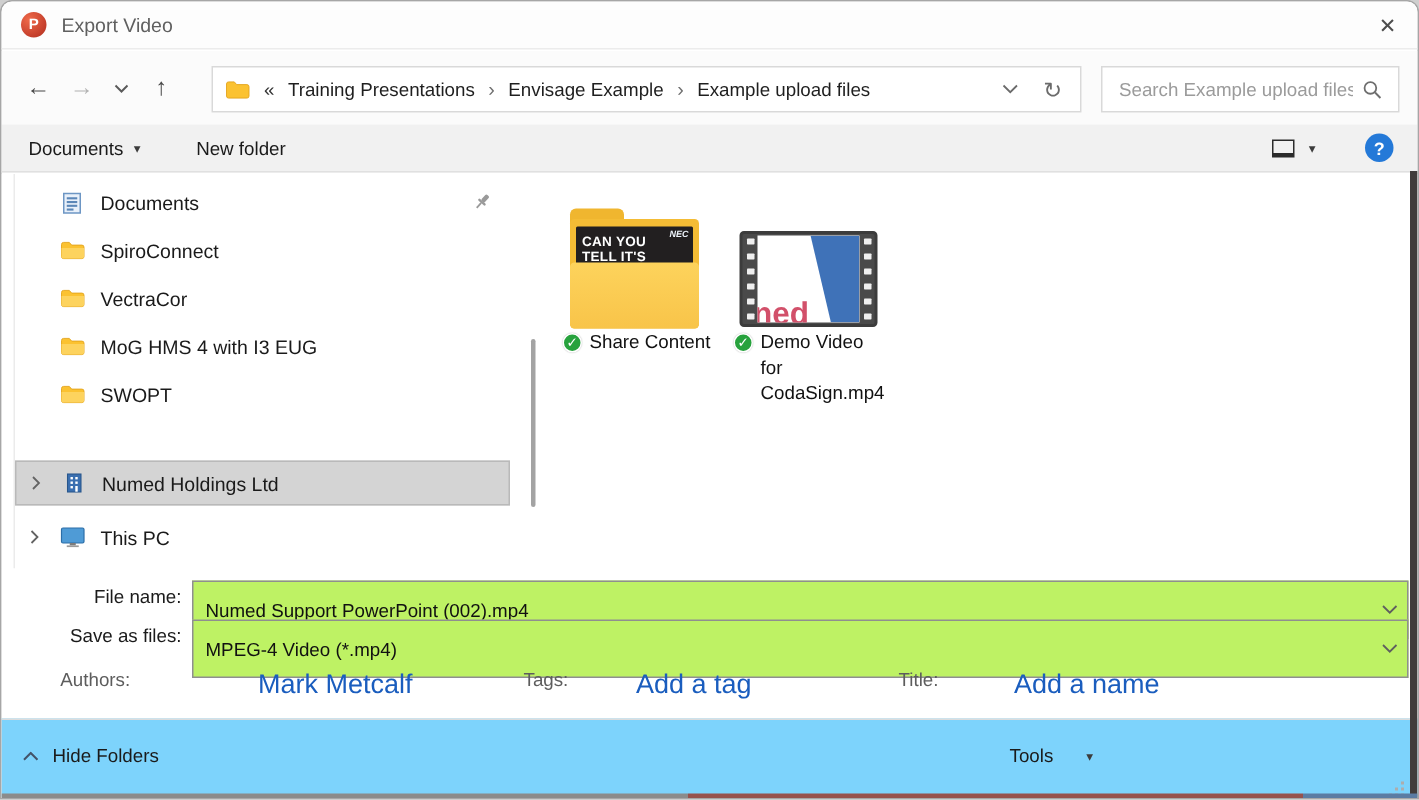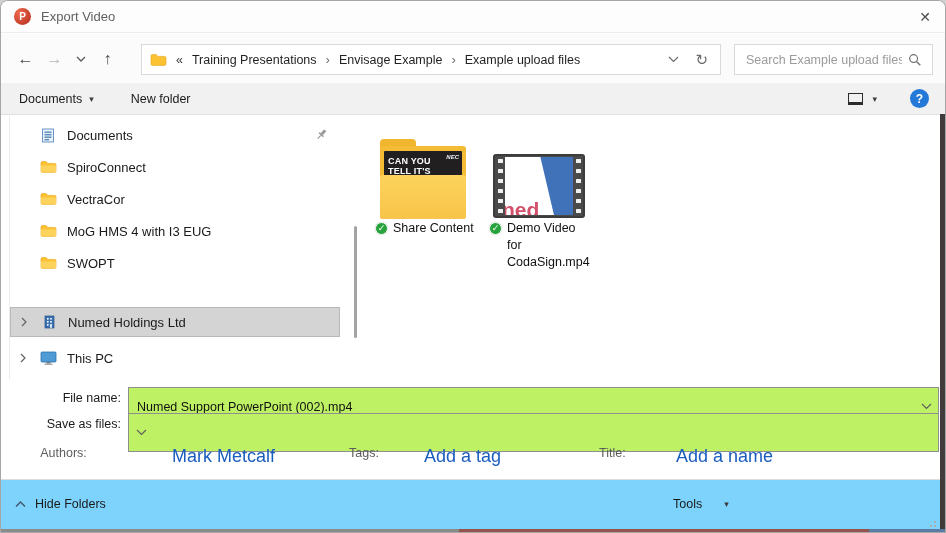--- a/index.html
+++ b/index.html
@@ -364,20 +364,21 @@
       <input type="text" value="Numed Support PowerPoint (002).mp4" style="">
       <span class="chev-box">
         <svg width="11" height="7" viewBox="0 0 11 7">
             <polyline points="1,1 5.5,5.5 10,1" fill="none" stroke="#5f5f5f" stroke-width="1.2"></polyline>
           </svg>
       </span>
     </div>
 
     <div class="f-label" style="top:38px">Save as files:</div>
     <div class="combo" style="top:34px">
+      <span class="sel-text">MPEG-4 Video (*.mp4)</span>
       <span class="chev-box">
         <svg width="11" height="7" viewBox="0 0 11 7">
             <polyline points="1,1 5.5,5.5 10,1" fill="none" stroke="#5f5f5f" stroke-width="1.2"></polyline>
           </svg>
       </span>
     </div>
 
     <div class="meta-label" style="left:0; width:125px; text-align:center; top:67px">Authors:</div>
     <div class="meta-link" style="left:133px; top:67px">Mark Metcalf</div>
     <div class="meta-label" style="left:348px; top:67px">Tags:</div>

